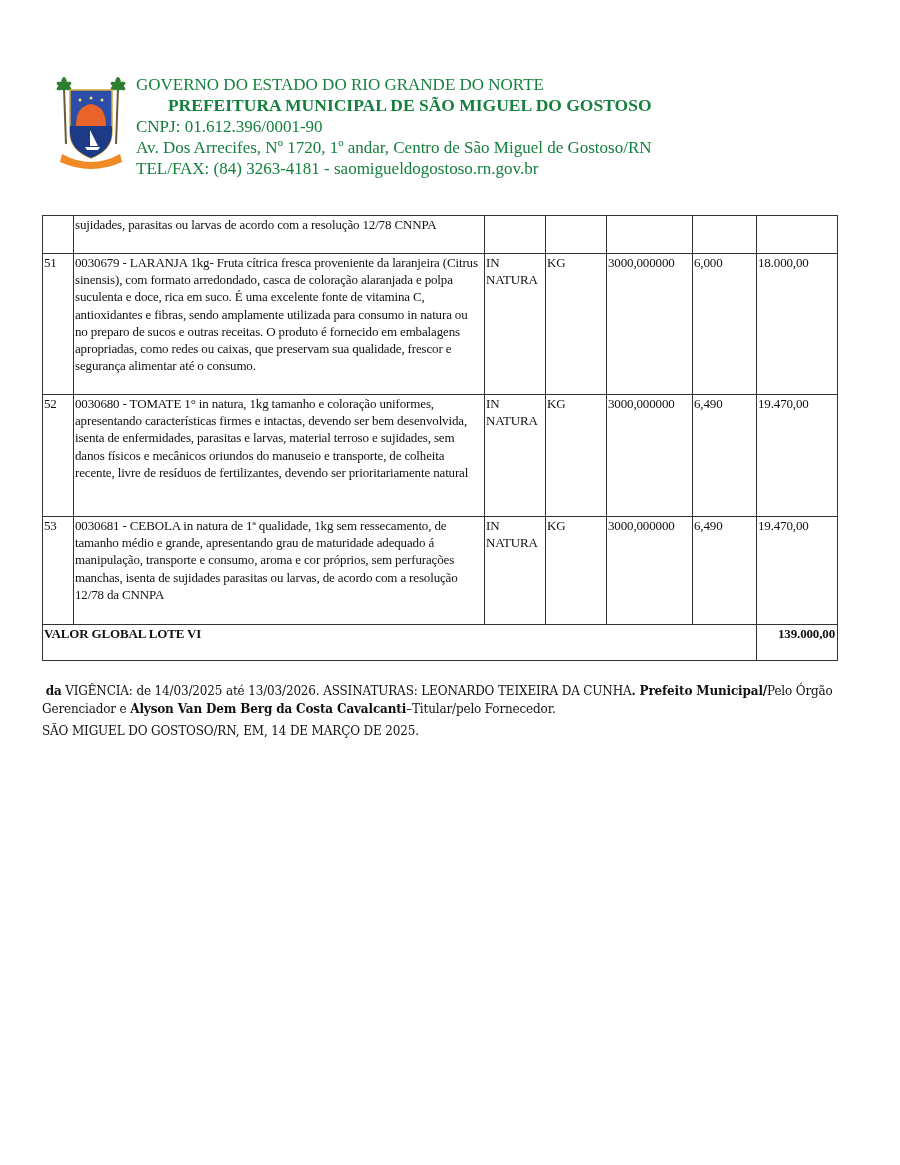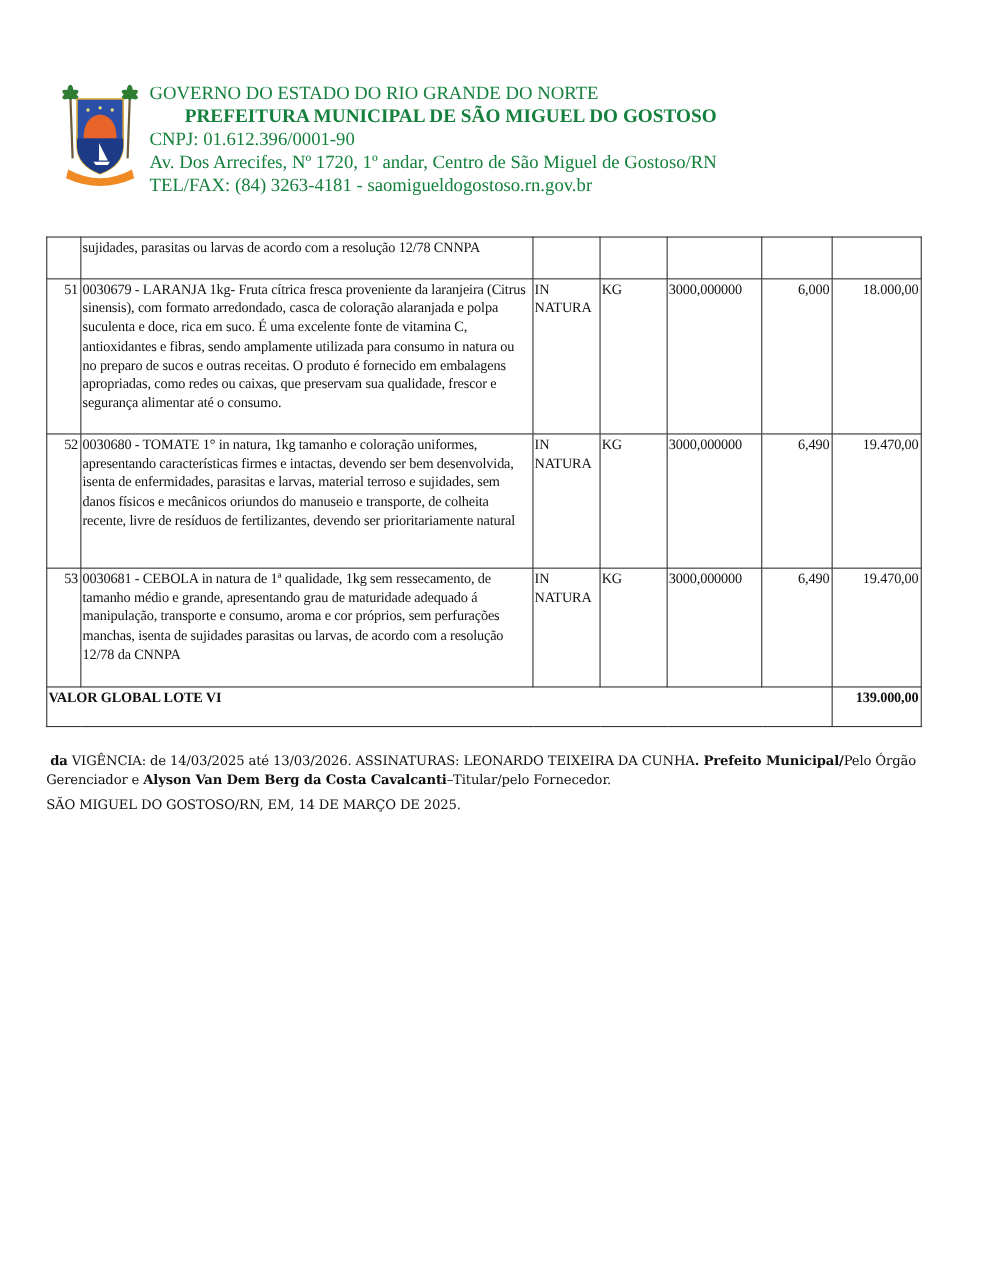--- a/index.html
+++ b/index.html
@@ -3,22 +3,22 @@
 <meta charset="utf-8">
 <style>
   html, body { margin: 0; padding: 0; background: #ffffff; }
   body { width: 900px; height: 1165px; position: relative; overflow: hidden; color: #111; }
   .header { position: absolute; left: 56px; top: 74px; width: 700px; height: 100px; }
   .logo { position: absolute; left: 0; top: 0; width: 70px; height: 96px; }
   .hdr-text { position: absolute; left: 80px; top: 0; font-family: "Liberation Serif", serif; font-size: 17px; line-height: 21px; color: #15803d; }
   .hdr-text .bold { font-weight: bold; font-size: 17.5px; text-align: right; }
   table.items { position: absolute; left: 42px; top: 215px; width: 795px; border-collapse: collapse; font-family: Liberation Serif, serif; font-size: 13px; line-height: 17.2px; table-layout: fixed; }
   table.items td { border: 1.3px solid #333; vertical-align: top; padding: 0 2px 0 1px; color: #111; letter-spacing: -0.15px; }
-  td.num { text-align: right; padding-right: 4px; }
-  td.right { text-align: right; }
+  td.num { padding-right: 4px; }
+  td.right { }
   td.total-label { font-weight: bold; }
   td.total-value { font-weight: bold; text-align: right; }
   .para { position: absolute; left: 42px; width: 800px; font-family: "DejaVu Serif", serif; font-size: 12px; line-height: 18px; color: #111; letter-spacing: -0.15px; }
   .para b { font-weight: bold; }
 </style>
 </head>
 <body>
 
 <div class="header">
   <svg class="logo" viewBox="0 0 70 96">

